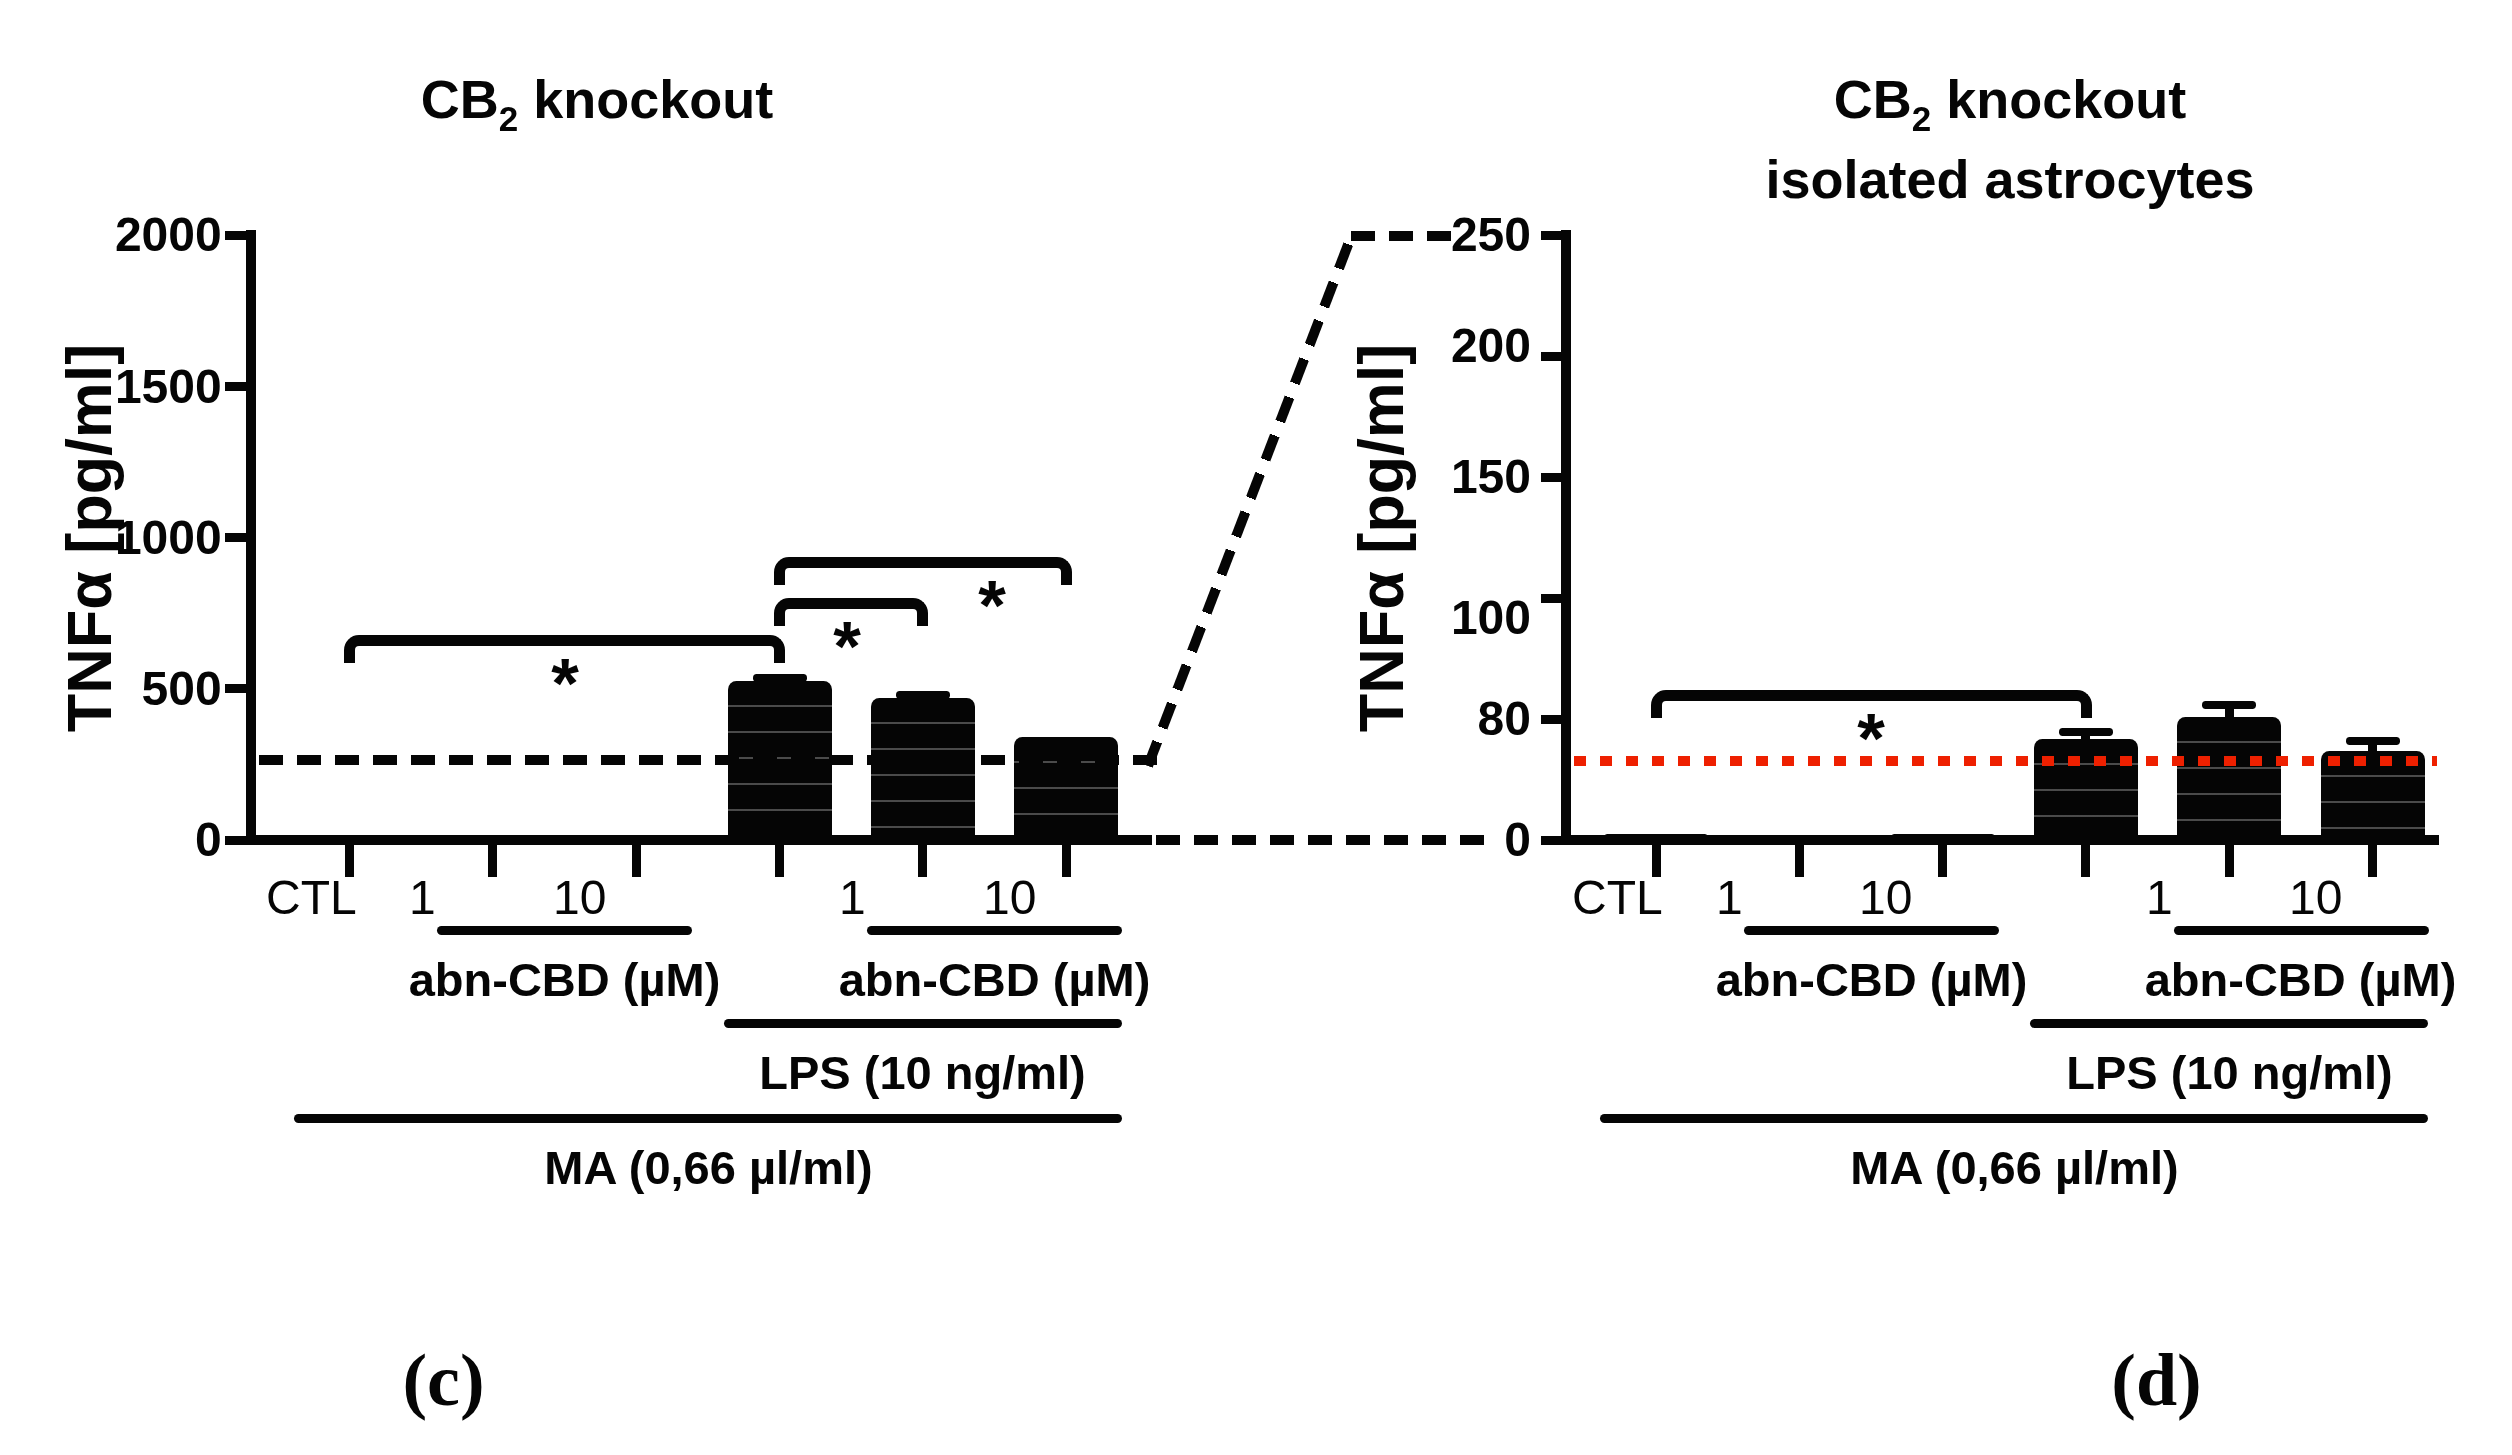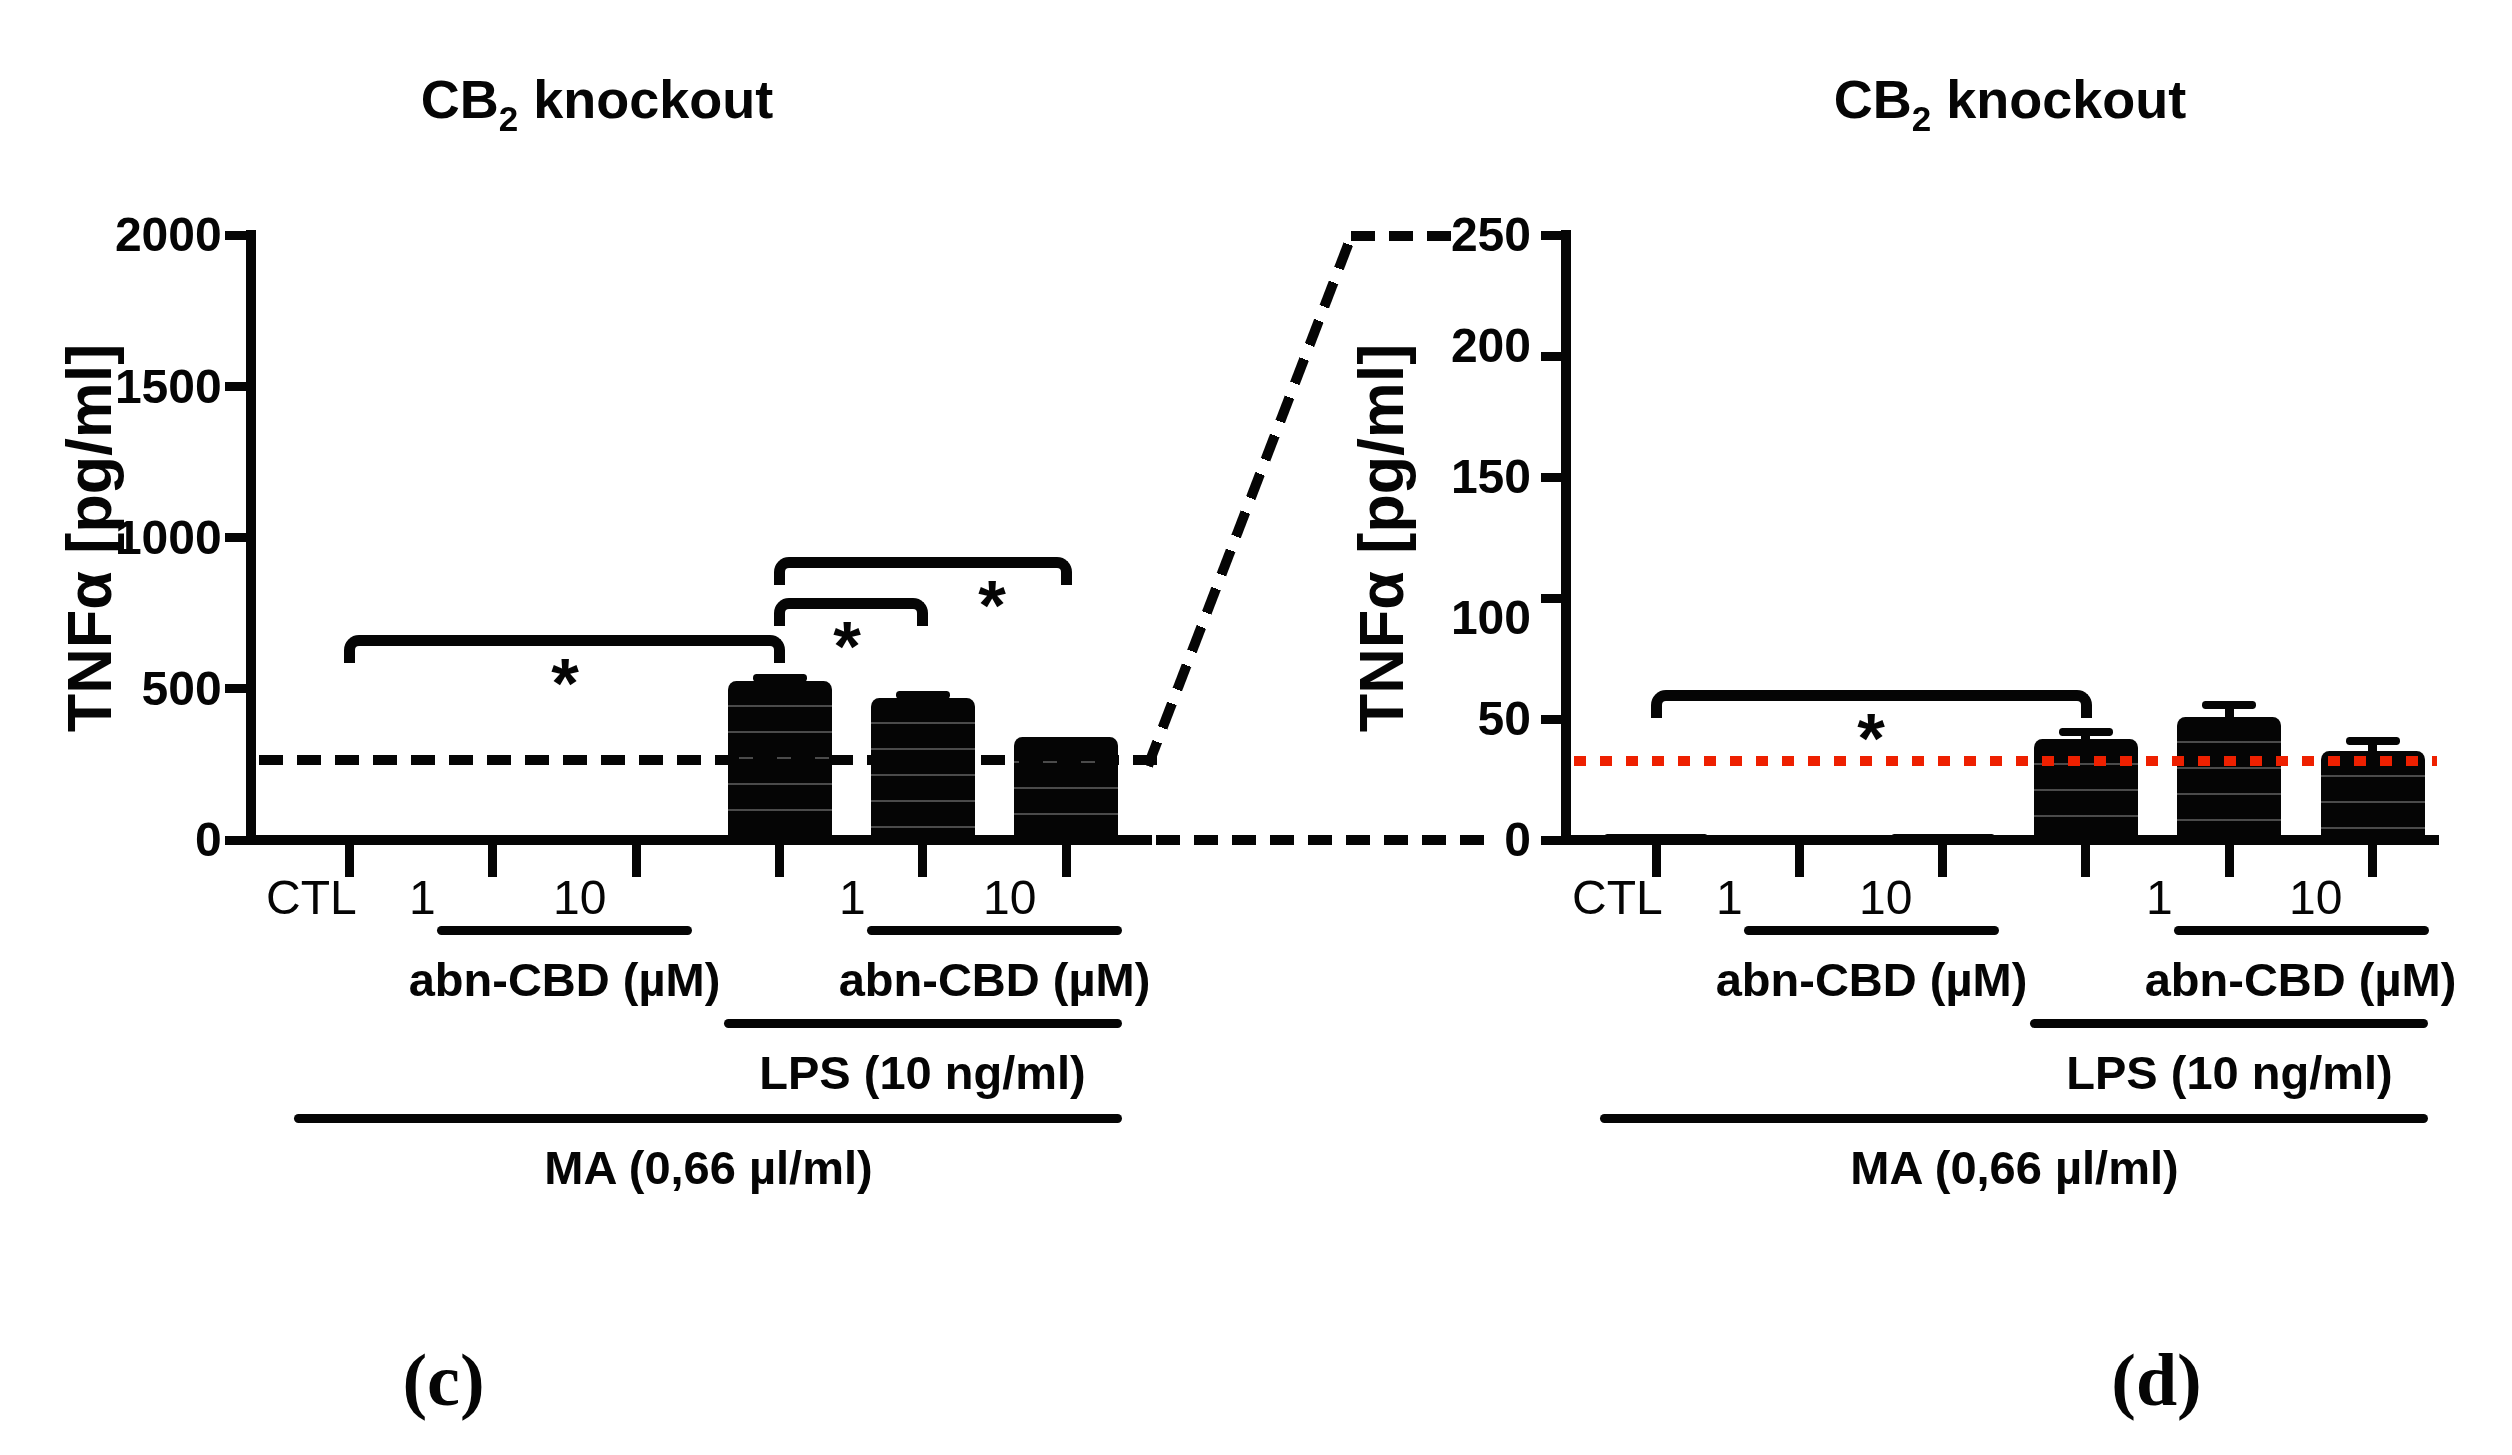--- a/index.html
+++ b/index.html
@@ -33,20 +33,21 @@
 <body>
 
 <div class="fig">
 
   <div class="title" style="left:132px;top:33px;">
     <div><span>CB</span><span class="sub">2</span><span> knockout</span></div>
   </div>
 
   <div class="title" style="left:1545px;top:33px;">
     <div><span>CB</span><span class="sub">2</span><span> knockout</span></div>
+    <div>isolated astrocytes</div>
   </div>
 
   <div class="ylab" style="left:89px;top:538px;">TNFα [pg/ml]</div>
   <div class="ylab" style="left:1381px;top:538px;">TNFα [pg/ml]</div>
 
   <div class="diag" style="left:1148px;top:761px;width:568px;transform:rotate(-69.0deg);"></div>
   <div class="dash-h" style="left:1351px;top:231px;width:106px;"></div>
   <div class="dash-h" style="left:1156px;top:835px;width:335px;"></div>
 
   <div id="panel-c-chart">
@@ -111,21 +112,21 @@
       <div class="abs ink" style="left: 2202px; top: 701px; width: 54px; height: 8.4px; border-radius: 3.7px;"></div>
       <div class="bar" style="left: 2321px; top: 751px; width: 104px; height: 94px; border-radius: 8.4px 8.4px 0px 0px;"></div>
       <div class="abs ink" style="left: 2368px; top: 741px; width: 9.3px; height: 13.4px;"></div>
       <div class="abs ink" style="left: 2346px; top: 737px; width: 54px; height: 8.4px; border-radius: 3.7px;"></div>
       <div class="dot-h" style="left: 1574px; top: 756px; width: 863px; background-image: repeating-linear-gradient(90deg, rgb(238, 32, 0) 0px, rgb(238, 32, 0) 12px, transparent 12px, transparent 26px);"></div>
       <div class="abs ink" style="left: 1561px; top: 230px; width: 10.2px; height: 615px;"></div>
       <div class="abs ink" style="left: 1561px; top: 835px; width: 878px; height: 10.2px;"></div>
       <div class="abs ink" style="left: 1541px; top: 836px; width: 20.5px; height: 9.3px;"></div>
       <div class="ytick-label" style="left: 1326px; top: 814px;">0</div>
       <div class="abs ink" style="left: 1541px; top: 715px; width: 20.5px; height: 9.3px;"></div>
-      <div class="ytick-label" style="left: 1326px; top: 693px;">50</div>
+      <div class="ytick-label" style="left: 1326px; top: 693px;">80</div>
       <div class="abs ink" style="left: 1541px; top: 594px; width: 20.5px; height: 9.3px;"></div>
       <div class="ytick-label" style="left: 1326px; top: 592px;">100</div>
       <div class="abs ink" style="left: 1541px; top: 473px; width: 20.5px; height: 9.3px;"></div>
       <div class="ytick-label" style="left: 1326px; top: 451px;">150</div>
       <div class="abs ink" style="left: 1541px; top: 352px; width: 20.5px; height: 9.3px;"></div>
       <div class="ytick-label" style="left: 1326px; top: 320px;">200</div>
       <div class="abs ink" style="left: 1541px; top: 231px; width: 20.5px; height: 9.3px;"></div>
       <div class="ytick-label" style="left: 1326px; top: 209px;">250</div>
       <div class="abs ink" style="left: 1652px; top: 845px; width: 9.3px; height: 32px;"></div>
       <div class="cat" style="left: 1572px; top: 873px;">CTL</div>

